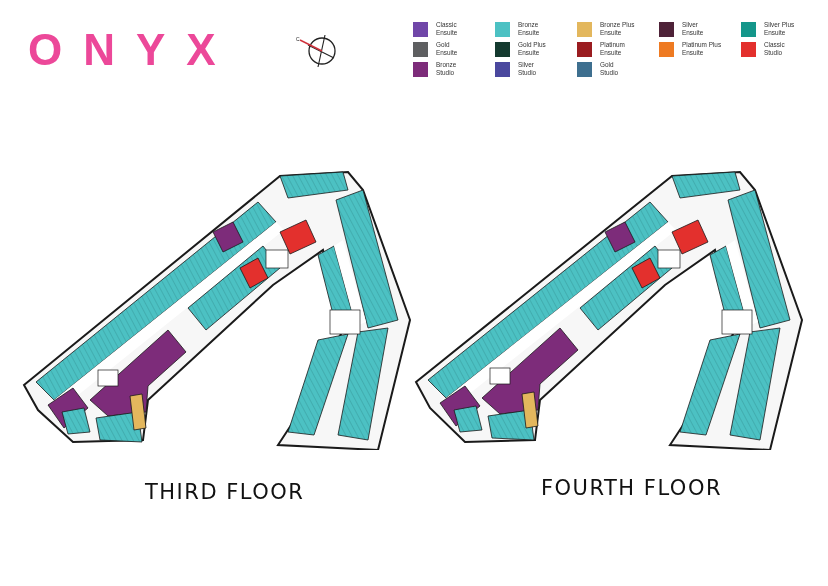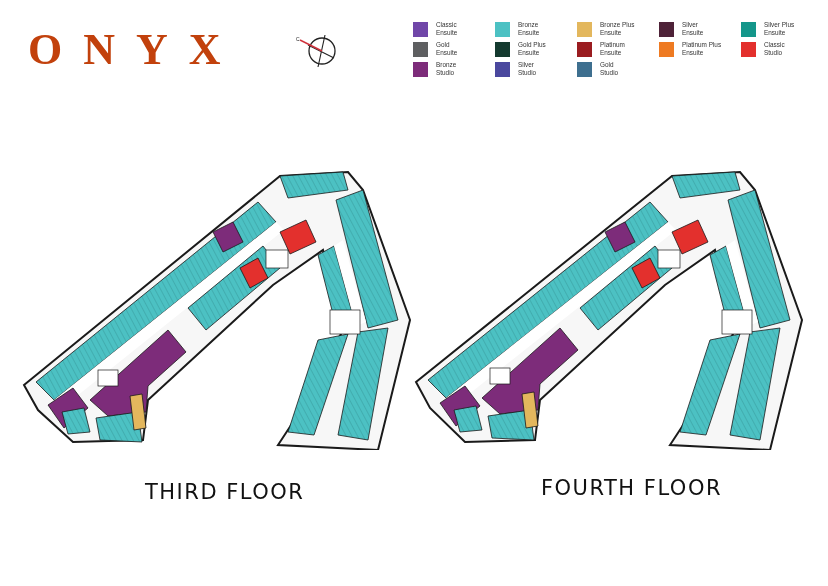--- a/index.html
+++ b/index.html
@@ -1,17 +1,17 @@
 <!DOCTYPE html>
 <html><head>
 <meta charset="utf-8">
 <style>
   html, body { margin:0; padding:0; background:#ffffff; }
   body { width:828px; height:586px; position:relative; overflow:hidden; font-family:"Liberation Sans", sans-serif; }
-  .logo { position:absolute; left:28px; top:26px; font-family:Liberation Serif, serif; font-weight:bold; font-size:44px; letter-spacing:21px; color:#c2410c; line-height:48px; }
+  .logo { position:absolute; left:28px; top:26px; font-family:Liberation Sans, sans-serif; font-weight:bold; font-size:44px; letter-spacing:21px; color:#ec4899; line-height:48px; }
   .compass { position:absolute; left:296px; top:30px; width:44px; height:40px; }
   .legend { position:absolute; left:413px; top:21px; width:410px; }
   .legend-item { position:absolute; display:flex; align-items:flex-start; }
   .swatch { width:15px; height:15px; margin-right:8px; margin-top:1px; }
   .legend-label { font-size:6.4px; line-height:8.3px; color:#333; width:44px; }
   .plan { position:absolute; top:150px; }
   .floor-title { position:absolute; font-family:"DejaVu Sans", sans-serif; font-size:21px; letter-spacing:1.5px; color:#111; }
 </style>
 </head>
 <body>

